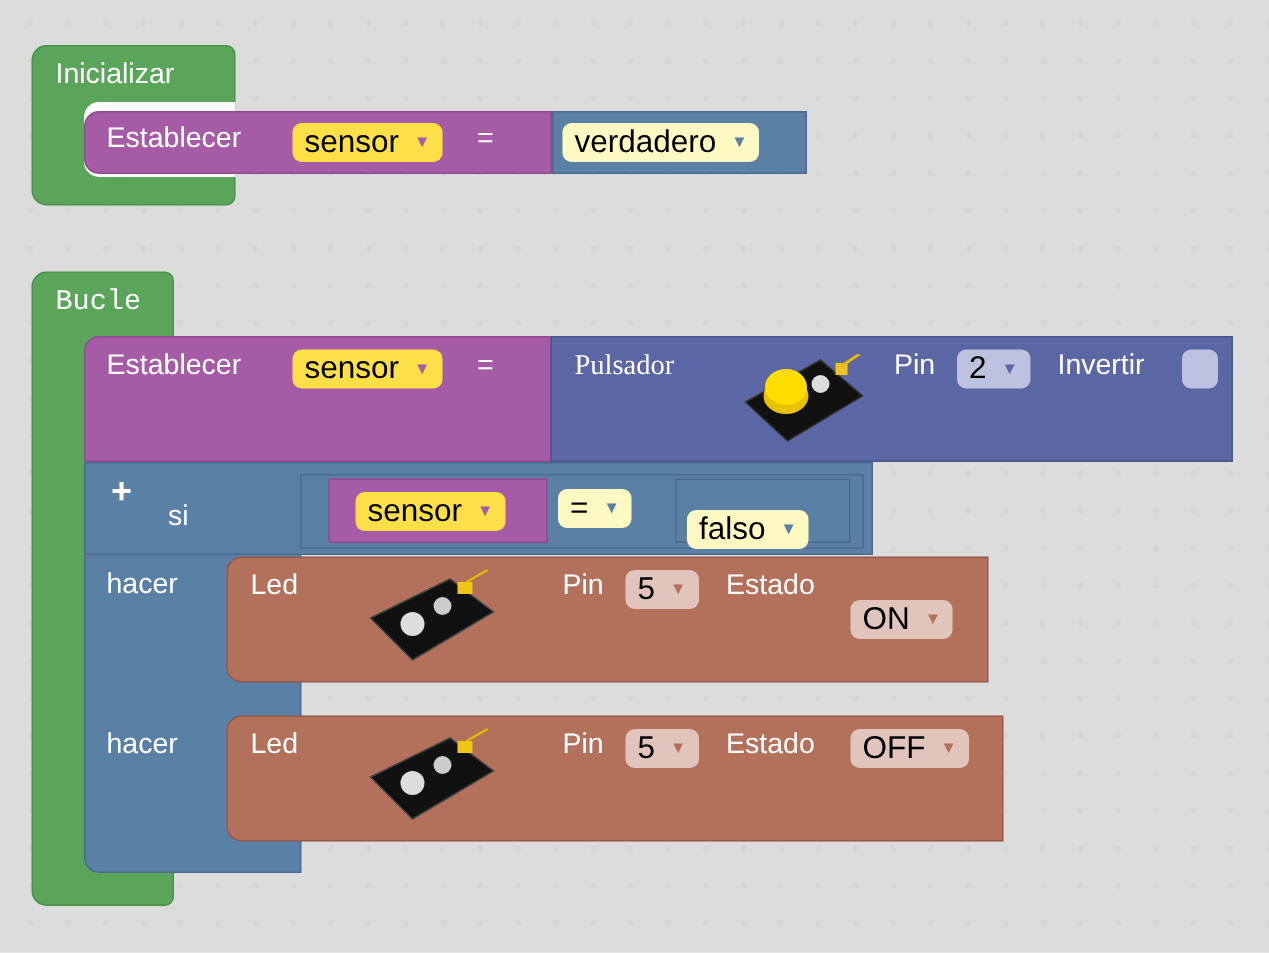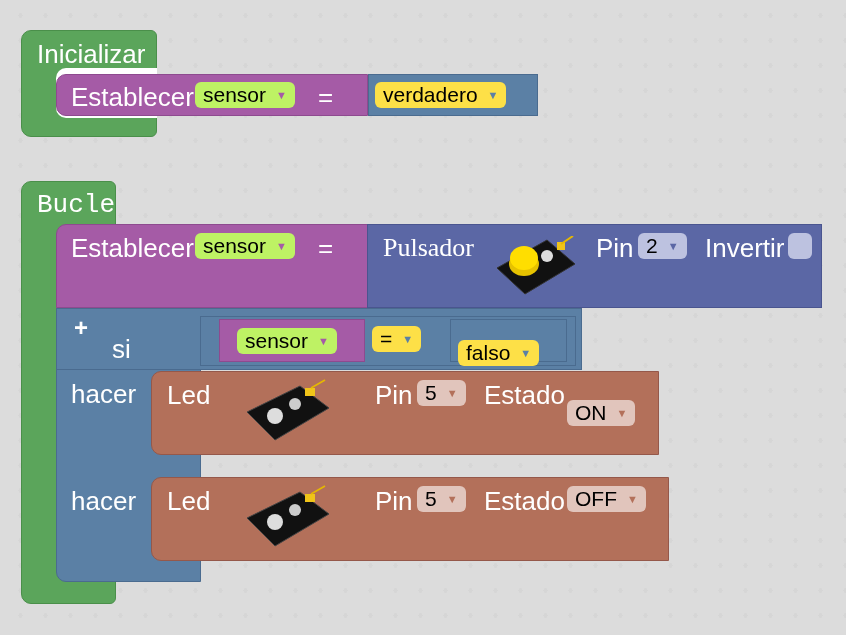--- a/index.html
+++ b/index.html
@@ -15,29 +15,29 @@
     background-image:
       linear-gradient(to right, transparent 11px, #d6d6d6 11px, #d6d6d6 14px, transparent 14px),
       linear-gradient(to bottom, transparent 12px, #d6d6d6 12px, #d6d6d6 13px, transparent 13px);
     background-size:25px 25px,25px 25px;
     -webkit-mask: radial-gradient(circle at 12.5px 12.5px, #000 2px, transparent 2.5px);
     mask: radial-gradient(circle at 12.5px 12.5px, #000 2px, transparent 2.5px);
     -webkit-mask-size:25px 25px; mask-size:25px 25px;
     background-position:8px 3px; -webkit-mask-position:8px 3px; mask-position:8px 3px;
   }
   .blk{position:absolute;box-sizing:border-box;}
-  .lbl{position:absolute;color:#fff;font-size:26px;white-space:nowrap;}
+  .lbl{position:absolute;color:#fff;font-size:19px;white-space:nowrap;}
   .field{position:absolute;height:26px;border-radius:6px;box-sizing:border-box;
     font-size:21px;color:#000;padding:0 8px;line-height:26px;white-space:nowrap;}
   .tri{font-size:11px;margin-left:10px;vertical-align:3px;}
   .green{background:#5ba55b;border:1px solid #4a8f4a;}
   .purple{background:#a55ba6;border:1px solid #8e4a8f;}
-  .purplef{background:#bef264;}
+  .purplef{background:#fde047;}
   .blue{background:#5b80a5;border:1px solid #4a6b8f;}
-  .bluef{background:#fde047;}
+  .bluef{background:#fef9c3;}
   .indigo{background:#5b67a5;border:1px solid #4a558f;}
   .indigof{background:#bdc2e0;}
   .brown{background:#b3705a;border:1px solid #95584a;}
   .brownf{background:#e1c5bc;}
   .tri-p{color:#a55ba6}.tri-b{color:#5b80a5}.tri-i{color:#5b67a5}.tri-r{color:#b3705a}
 </style>
 </head>
 <body>
 
 <div class="grid"></div>

